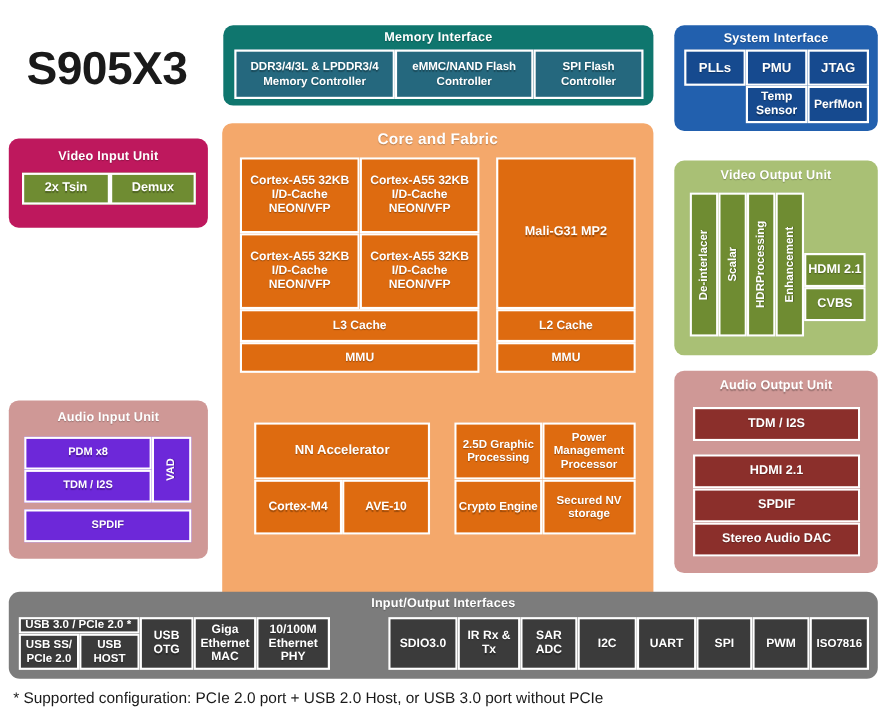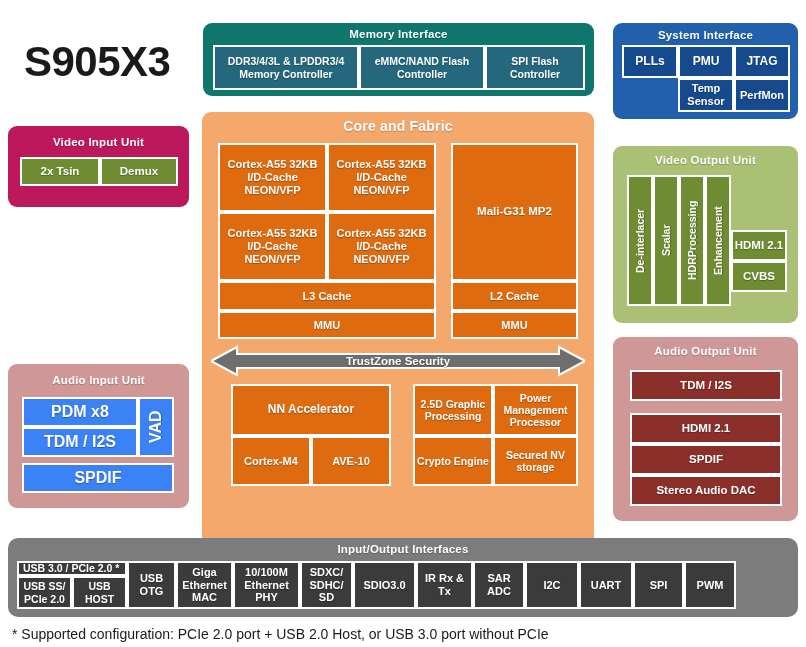--- a/index.html
+++ b/index.html
@@ -133,22 +133,22 @@
     font-size: 11.5px;
   }
 
   
   #audio-input-unit {
     left: 8px; top: 364px; width: 181px; height: 144px;
     background: #cf9896;
   }
   #audio-input-unit > .panel-title { top: 10px; }
   #audio-input-unit .blk {
-    background: #3b82f6;
-    font-size: 16px;
+    background: #6d28d9;
+    font-size: 10px;
   }
 
   
   #video-output-unit {
     left: 613px; top: 146px; width: 185px; height: 177px;
     background: #a9c075;
   }
   #video-output-unit > .panel-title { top: 8px; }
   #video-output-unit .blk {
     background: #6f8c32;
@@ -235,26 +235,20 @@
     <div class="blk" style="left:29px;top:272px;width:160px;height:52px;font-size:12px;">NN Accelerator</div>
     <div class="blk" style="left:29px;top:324px;width:80px;height:50px;">Cortex-M4</div>
     <div class="blk" style="left:109px;top:324px;width:80px;height:50px;">AVE-10</div>
 
     <div class="blk" style="left:211px;top:272px;width:80px;height:52px;font-size:10.5px;">2.5D Graphic Processing</div>
     <div class="blk" style="left:291px;top:272px;width:85px;height:52px;font-size:10.5px;">Power Management Processor</div>
     <div class="blk" style="left:211px;top:324px;width:80px;height:50px;font-size:10.5px;">Crypto Engine</div>
     <div class="blk" style="left:291px;top:324px;width:85px;height:50px;font-size:10.5px;">Secured NV storage</div>
   </div>
 
-  <div id="trustzone">
-    <svg width="374" height="32" viewBox="0 0 374 32">
-      <polygon points="0,16 26,2 26,9 348,9 348,2 374,16 348,30 348,23 26,23 26,30" fill="#6e6e6e" stroke="#ffffff" stroke-width="2"></polygon>
-    </svg>
-    <div id="trustzone-label">TrustZone Security</div>
-  </div>
 
   <div class="panel" id="video-input-unit">
     <div class="panel-title">Video Input Unit</div>
     <div class="blk" style="left:12px;width:80px;">2x Tsin</div>
     <div class="blk" style="left:92px;width:78px;">Demux</div>
   </div>
 
   <div class="panel" id="audio-input-unit">
     <div class="panel-title">Audio Input Unit</div>
     <div class="blk" style="left:14px;top:33px;width:116px;height:30px;">PDM x8</div>
@@ -284,25 +278,25 @@
   <div class="panel" id="io-interfaces">
     <div class="panel-title">Input/Output Interfaces</div>
 
     <div class="blk usb-note" style="left:9px;top:23px;width:110px;height:15px;">USB 3.0 / PCIe 2.0 *</div>
     <div class="blk" style="left:9px;top:38px;width:55px;height:33px;font-size:10.5px;">USB SS/ PCIe 2.0</div>
     <div class="blk" style="left:64px;top:38px;width:55px;height:33px;font-size:10.5px;">USB HOST</div>
 
     <div class="blk" style="left:119px;top:23px;width:49px;height:48px;">USB OTG</div>
     <div class="blk" style="left:168px;top:23px;width:57px;height:48px;">Giga Ethernet MAC</div>
     <div class="blk" style="left:225px;top:23px;width:67px;height:48px;">10/100M Ethernet PHY</div>
-    <div class="blk" style="left:292px;top:23px;width:53px;height:48px;">SDXC/ SDHC/ SD</div>
     <div class="blk" style="left:345px;top:23px;width:63px;height:48px;">SDIO3.0</div>
     <div class="blk" style="left:408px;top:23px;width:57px;height:48px;">IR Rx &amp; Tx</div>
     <div class="blk" style="left:465px;top:23px;width:52px;height:48px;">SAR ADC</div>
     <div class="blk" style="left:517px;top:23px;width:54px;height:48px;">I2C</div>
     <div class="blk" style="left:571px;top:23px;width:54px;height:48px;">UART</div>
     <div class="blk" style="left:625px;top:23px;width:51px;height:48px;">SPI</div>
     <div class="blk" style="left:676px;top:23px;width:52px;height:48px;">PWM</div>
+    <div class="blk" style="left:728px;top:23px;width:54px;height:48px;font-size:10.5px;">ISO7816</div>
   </div>
 
   <div id="footnote">* Supported configuration: PCIe 2.0 port + USB 2.0  Host, or USB  3.0 port without PCIe</div>
 
 </div>
 
 </body></html>

